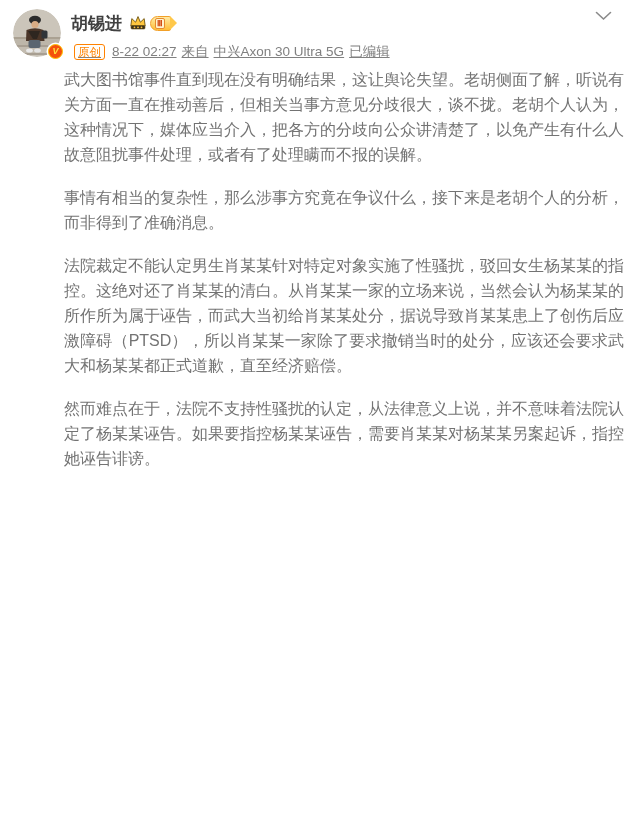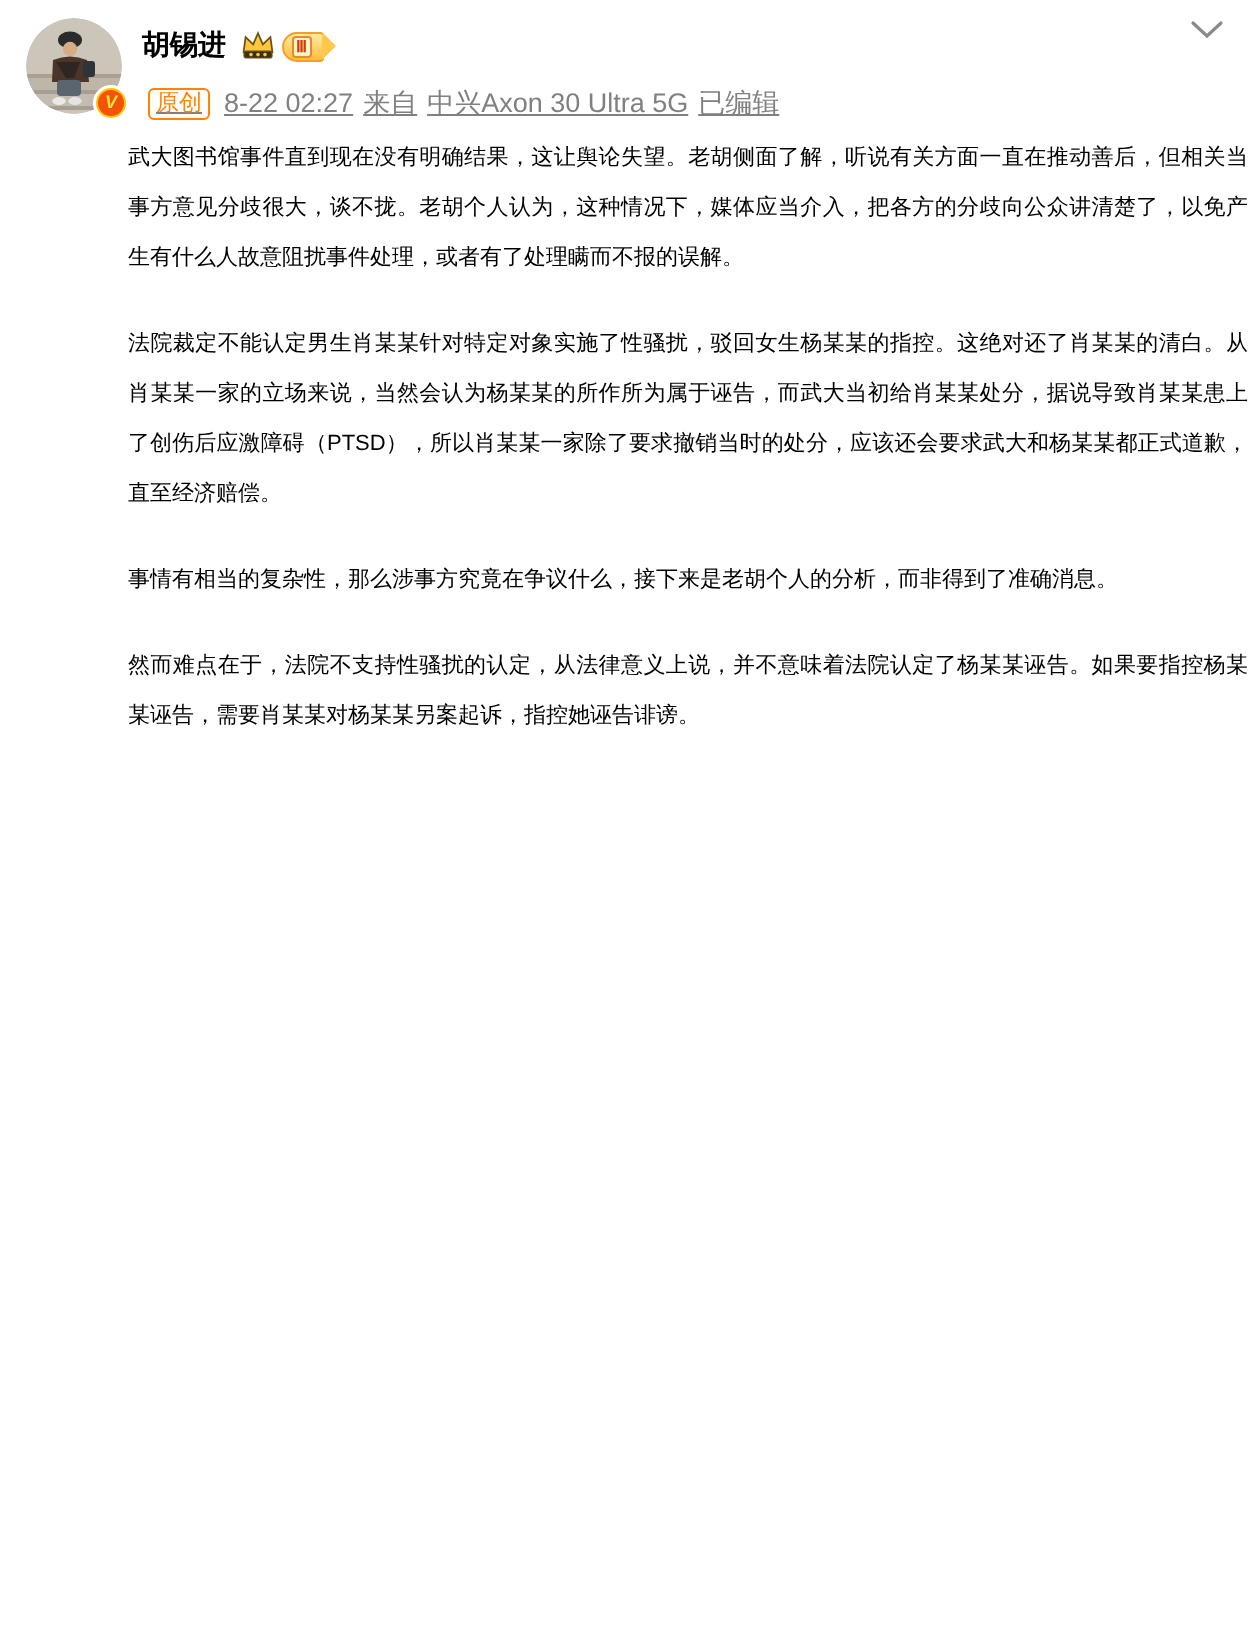--- a/index.html
+++ b/index.html
@@ -12,21 +12,21 @@
   .avatar-wrap { position:absolute; left:13px; top:9px; width:48px; height:48px; cursor:pointer; }
   .avatar-img { width:48px; height:48px; border-radius:50%; display:block; overflow:hidden; }
   .v-badge {
     position:absolute; right:-2px; bottom:-2px; width:13px; height:13px; border-radius:50%;
     background:#f4510a; border:1.5px solid #ffc400; box-shadow:0 0 0 1.5px #ffffff;
     color:#ffe13d; font-size:9px; font-weight:bold; font-style:italic;
     display:flex; align-items:center; justify-content:center; line-height:1;
   }
 
   .name-row { position:absolute; left:71px; top:13px; height:20px; display:flex; align-items:center; }
-  .username { font-size:14px; font-weight:bold; color:#000000; cursor:pointer; white-space:nowrap; }
+  .username { font-size:17px; font-weight:bold; color:#404040; cursor:pointer; white-space:nowrap; }
   .crown { margin-left:7px; display:flex; align-items:center; cursor:pointer; }
   .vip-pill {
     margin-left:3px; position:relative; display:flex; align-items:center; height:13px;
     padding:0 5px 0 4px; background:linear-gradient(180deg,#ffeaa4,#ffbe37);
     border:1px solid #f2a028; border-radius:8px 2px 2px 8px; cursor:pointer;
   }
   .vip-num {
     background:#fff3cd; border:1px solid #e78a2e; border-radius:2px;
     color:#cf3a00; font-size:8px; font-weight:bold; line-height:9px; padding:0 1px;
   }
@@ -44,21 +44,21 @@
     font-size:11.5px; line-height:14px; padding:0 3px; border-radius:3px; margin-right:7px;
   }
   .meta-row .sep { margin-right:5px; }
   .meta-link { cursor:pointer; }
 
   .collapse-chevron { position:absolute; left:595px; top:7px; width:17px; height:12px; cursor:pointer; }
 
   
   .post-body {
     position:absolute; left:64px; top:67px; width:560px;
-    font-size:11px; line-height:25px; color:#000000;
+    font-size:16px; line-height:25px; color:#737373;
     text-align:justify; word-break:break-all;
   }
   .post-body p { margin:0 0 18px 0; }
   .post-body p:last-child { margin-bottom:16px; }
 </style>
 </head>
 <body>
 
 <div class="page">
 
@@ -115,18 +115,18 @@
   </div>
 
   <span class="collapse-chevron">
     <svg width="17" height="10" viewBox="0 0 17 10">
       <polyline points="1.5,1.5 8.5,8 15.5,1.5" fill="none" stroke="#8a8a8a" stroke-width="1.6" stroke-linecap="round"></polyline>
     </svg>
   </span>
 
   <div class="post-body">
     <p>武大图书馆事件直到现在没有明确结果，这让舆论失望。老胡侧面了解，听说有关方面一直在推动善后，但相关当事方意见分歧很大，谈不拢。老胡个人认为，这种情况下，媒体应当介入，把各方的分歧向公众讲清楚了，以免产生有什么人故意阻扰事件处理，或者有了处理瞒而不报的误解。</p>
+    <p>事情有相当的复杂性，那么涉事方究竟在争议什么，接下来是老胡个人的分析，而非得到了准确消息。</p>
     <p>法院裁定不能认定男生肖某某针对特定对象实施了性骚扰，驳回女生杨某某的指控。这绝对还了肖某某的清白。从肖某某一家的立场来说，当然会认为杨某某的所作所为属于诬告，而武大当初给肖某某处分，据说导致肖某某患上了创伤后应激障碍（PTSD），所以肖某某一家除了要求撤销当时的处分，应该还会要求武大和杨某某都正式道歉，直至经济赔偿。</p>
-    <p>事情有相当的复杂性，那么涉事方究竟在争议什么，接下来是老胡个人的分析，而非得到了准确消息。</p>
     <p>然而难点在于，法院不支持性骚扰的认定，从法律意义上说，并不意味着法院认定了杨某某诬告。如果要指控杨某某诬告，需要肖某某对杨某某另案起诉，指控她诬告诽谤。</p>
   </div>
 
 </div>
 
 </body></html>

